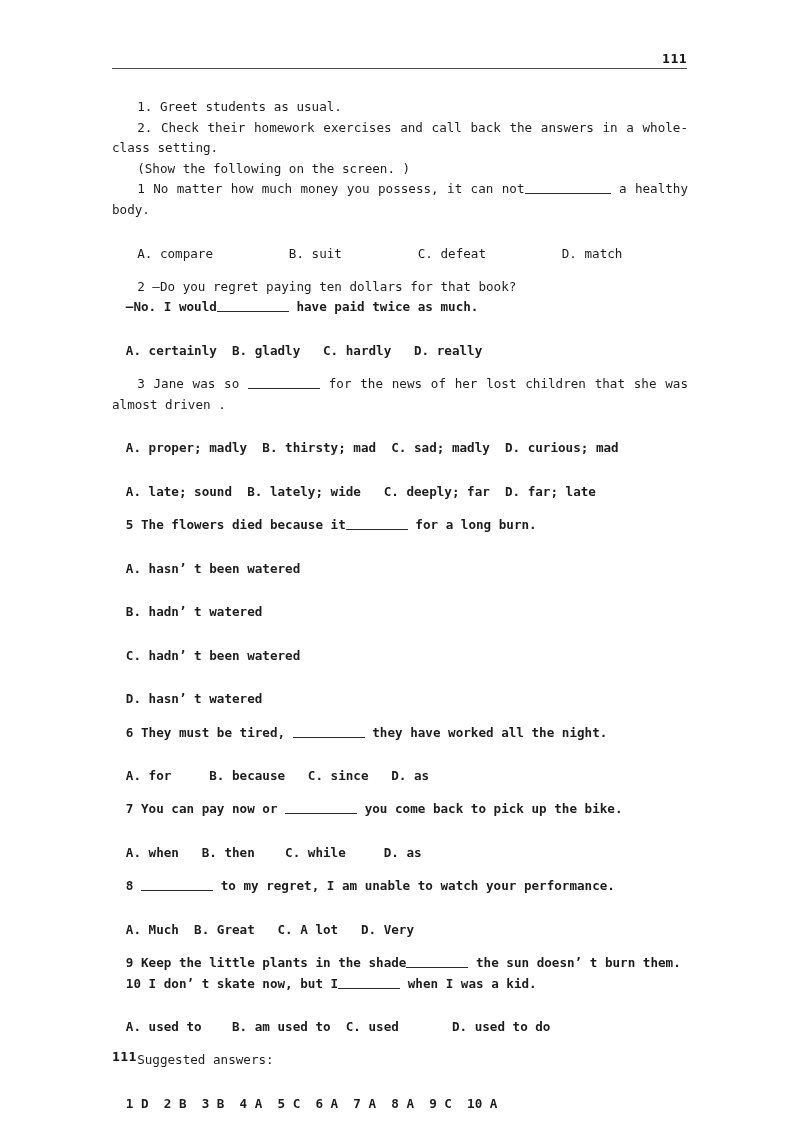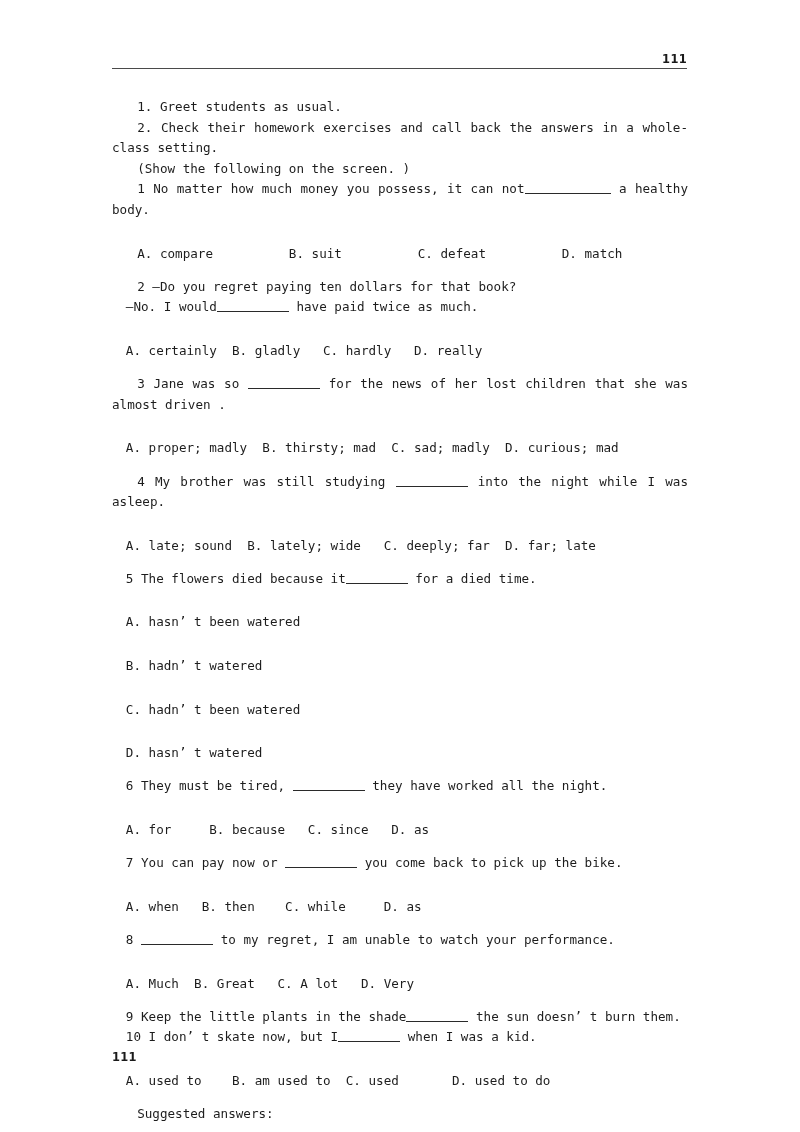--- a/index.html
+++ b/index.html
@@ -70,21 +70,21 @@
     font-family: "DejaVu Sans Mono", "Liberation Mono", monospace;
     font-size: 12.6px;
     line-height: 20.6px;
     color: #1d1d1d;
     text-align: justify;
     text-align-last: left;
     text-justify: inter-word;
     margin: 0;
   }
   .indent { text-indent: 2em; }
-  .indent1 { text-indent: 1.1em; }
+  .indent1 { text-indent: 1.1em; font-weight: bold; }
 
   
   .blank {
     display: inline-block;
     border-bottom: 1px solid #2a2a2a;
     vertical-align: baseline;
     height: 0.92em;
     margin-bottom: -1px;
   }
   .blank-sm { width: 62px; }
@@ -131,24 +131,23 @@
     <p class="para indent"><span>1 No matter how much money you possess, it can not</span><span class="blank blank-lg"></span> <span>a healthy body.</span></p>
     <p class="line opts indent">A. compare          B. suit          C. defeat          D. match</p>
 
     <p class="para indent">2 —Do you regret paying ten dollars for that book?</p>
     <p class="para indent1"><span>—No. I would</span><span class="blank blank-md"></span> <span>have paid twice as much.</span></p>
     <p class="line opts indent1">A. certainly  B. gladly   C. hardly   D. really</p>
 
     <p class="para indent"><span>3 Jane was so</span> <span class="blank blank-md"></span> <span>for the news of her lost children that she was almost driven .</span></p>
     <p class="line opts indent1">A. proper; madly  B. thirsty; mad  C. sad; madly  D. curious; mad</p>
 
-    <p class="para indent"><span>4 My brother was still studying</span> <span class="blank blank-md"></span> <span>into the night while I was asleep.</span></p>
     <p class="line opts indent1">A. late; sound  B. lately; wide   C. deeply; far  D. far; late</p>
 
-    <p class="para indent1"><span>5 The flowers died because it</span><span class="blank blank-sm"></span> <span>for a died time.</span></p>
+    <p class="para indent1"><span>5 The flowers died because it</span><span class="blank blank-sm"></span> <span>for a long burn.</span></p>
     <p class="line indent1">A. hasn’ t been watered</p>
     <p class="line indent1">B. hadn’ t watered</p>
     <p class="line indent1">C. hadn’ t been watered</p>
     <p class="line indent1">D. hasn’ t watered</p>
 
     <p class="para indent1"><span>6 They must be tired,</span> <span class="blank blank-md"></span> <span>they have worked all the night.</span></p>
     <p class="line opts indent1">A. for     B. because   C. since   D. as</p>
 
     <p class="para indent1"><span>7 You can pay now or</span> <span class="blank blank-md"></span> <span>you come back to pick up the bike.</span></p>
     <p class="line opts indent1">A. when   B. then    C. while     D. as</p>

